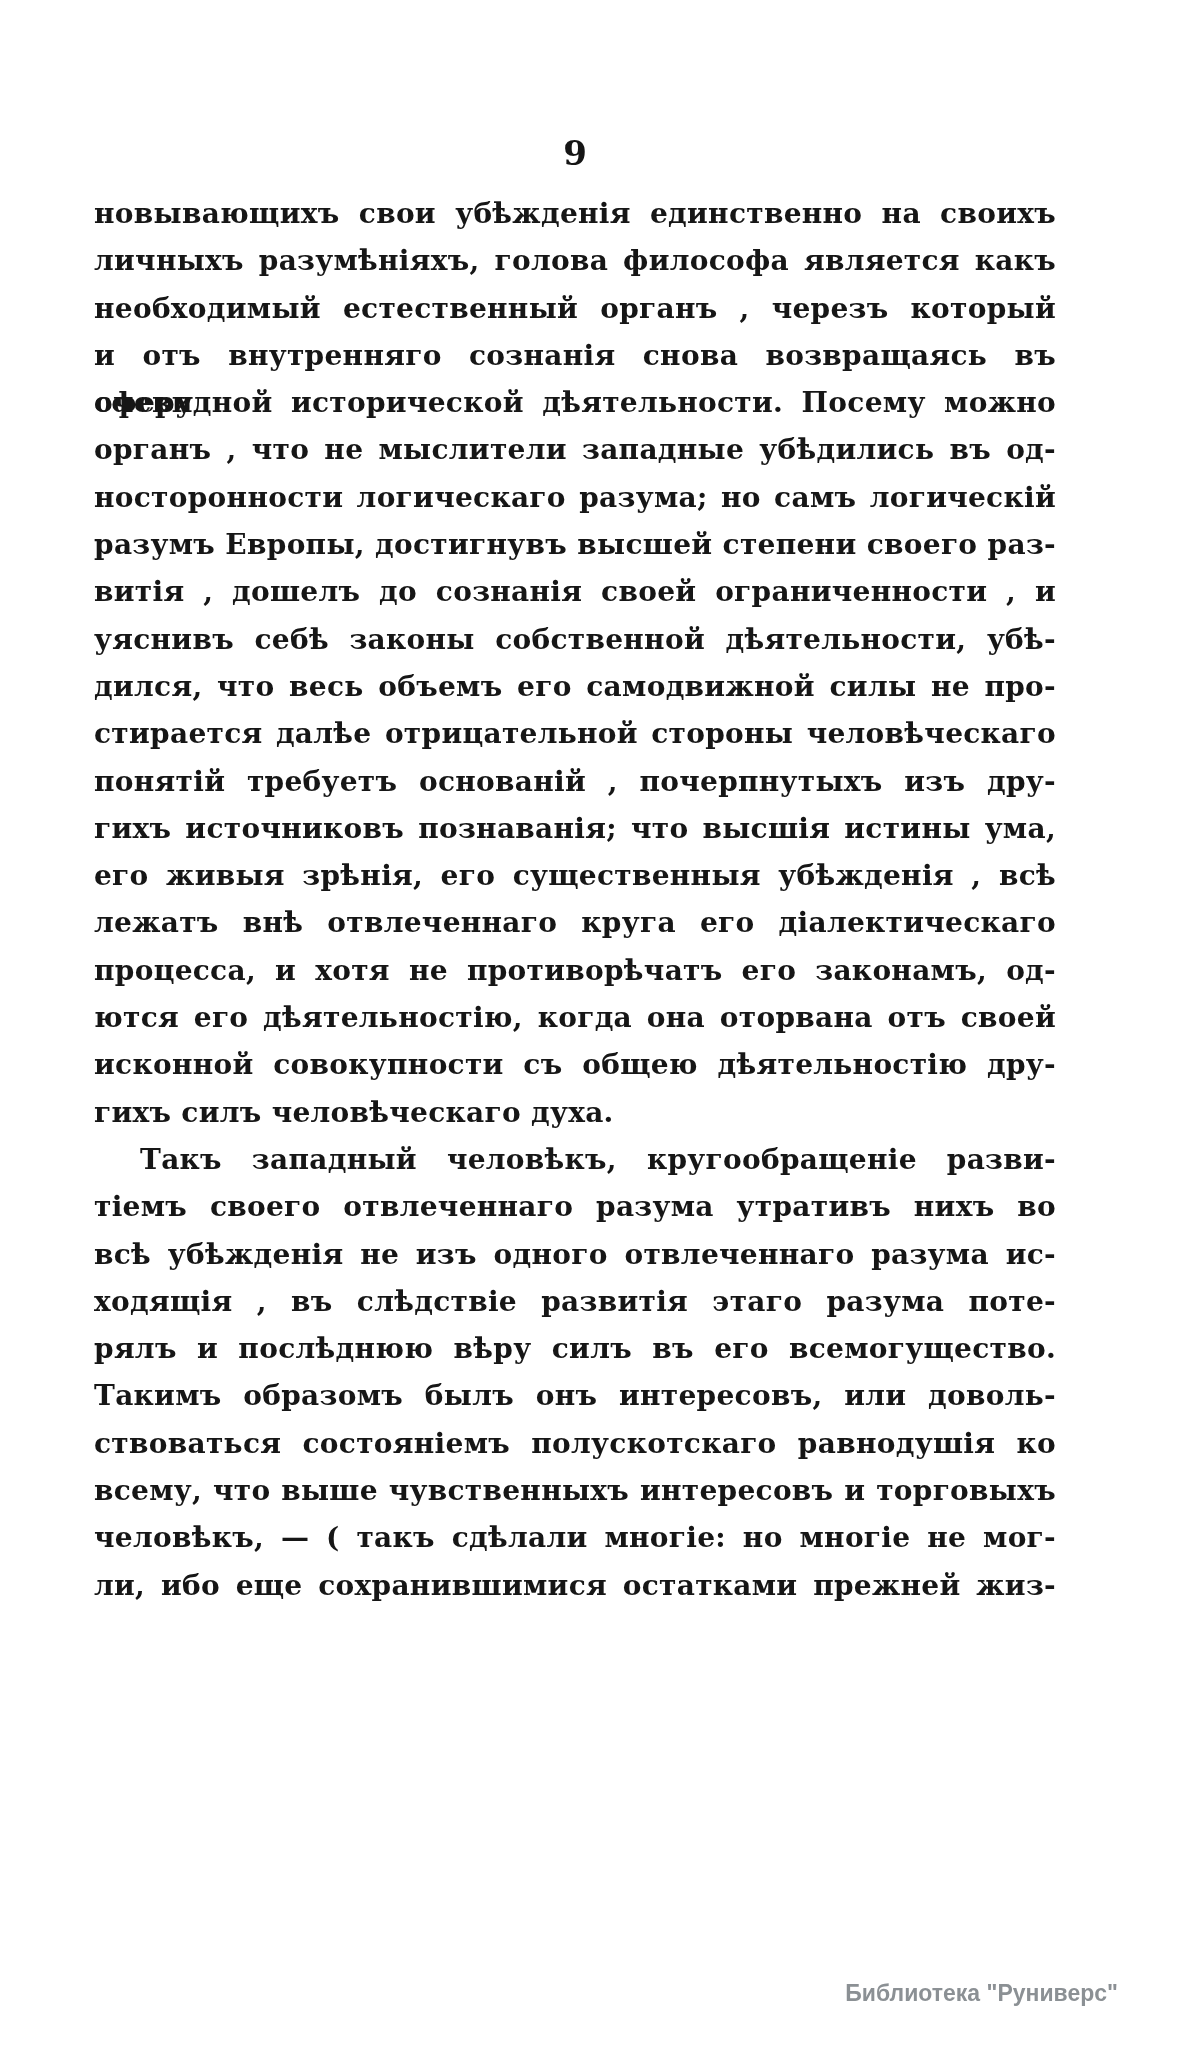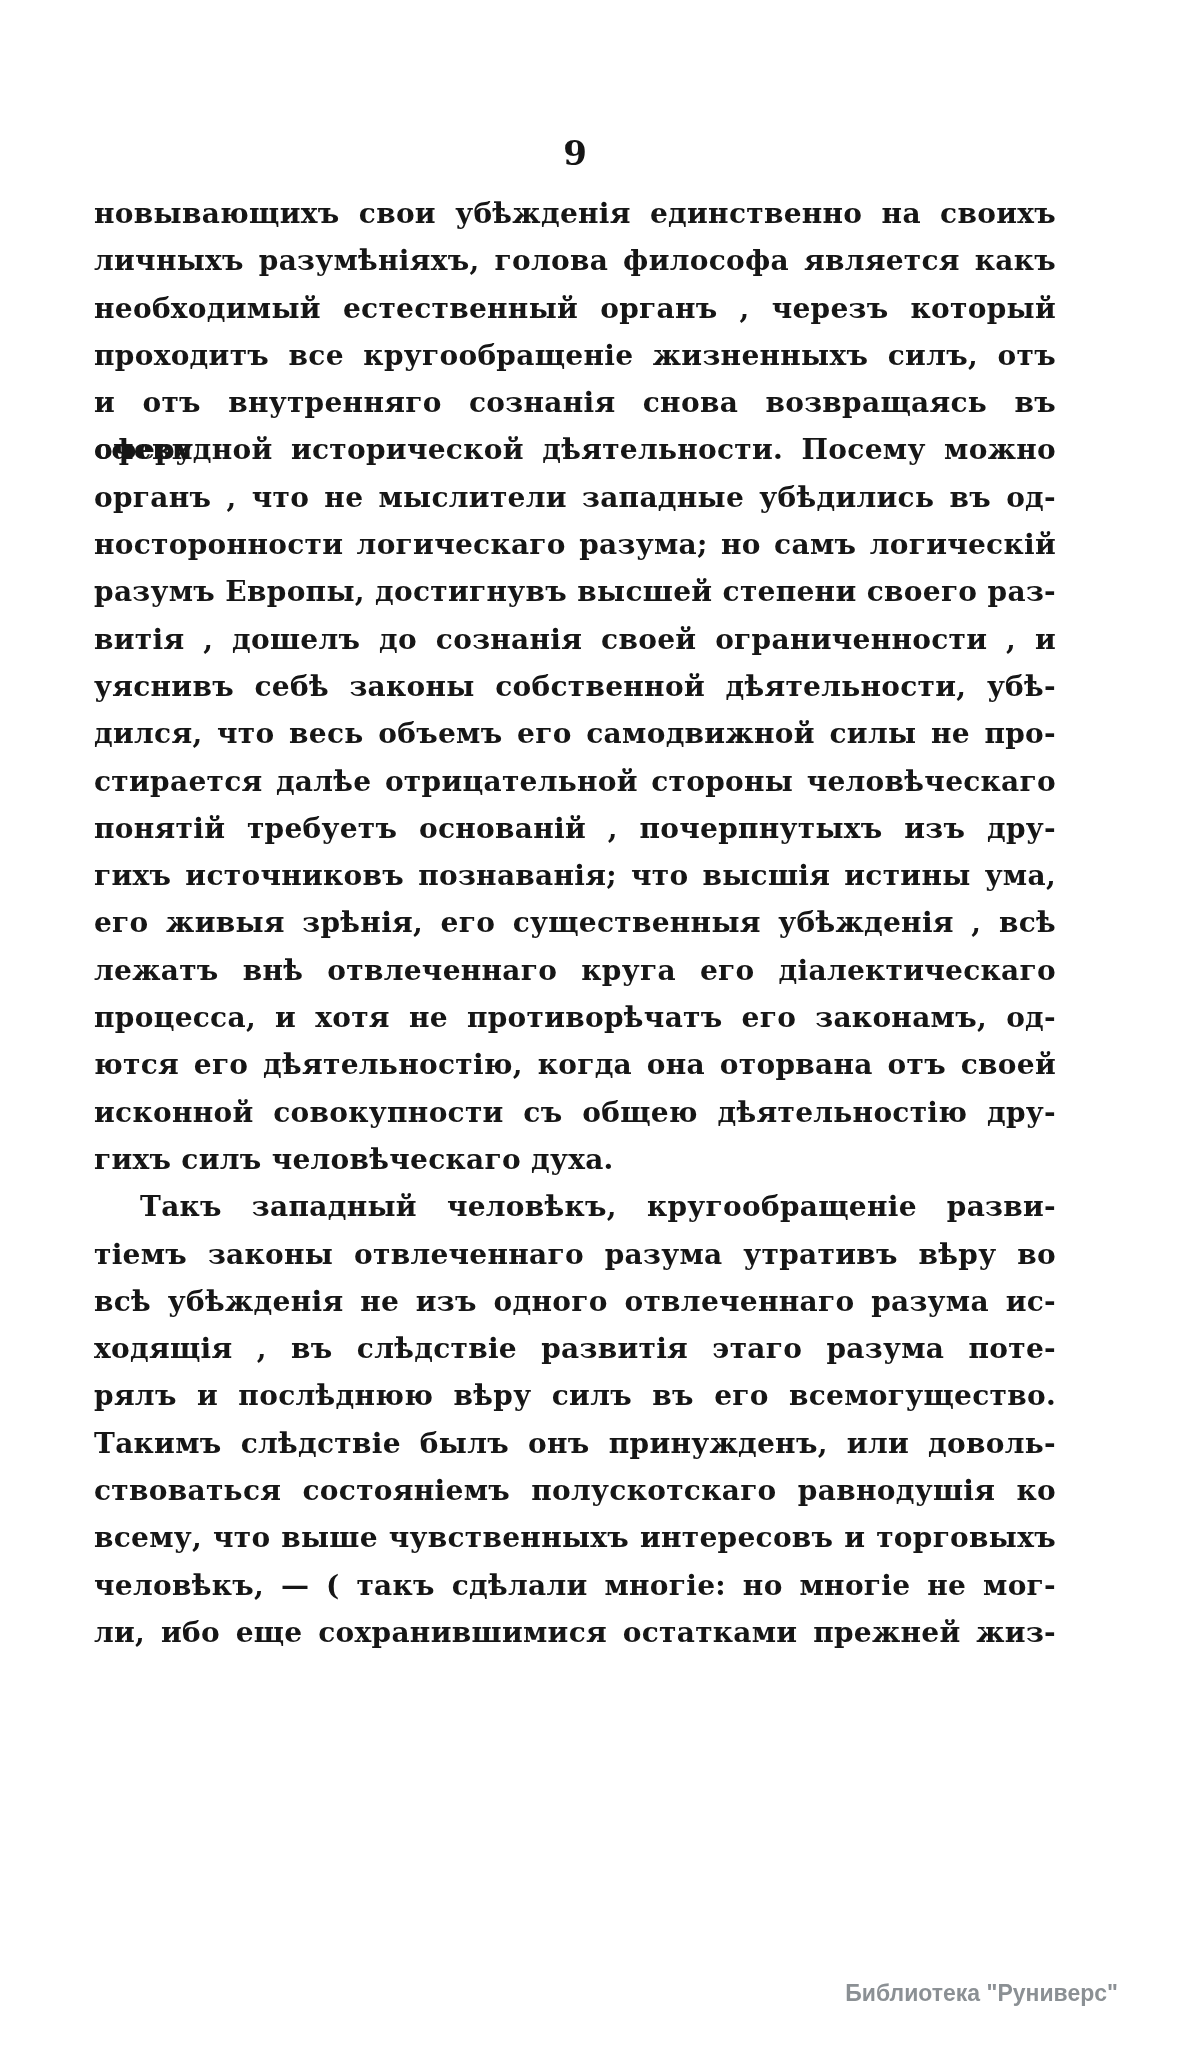--- a/index.html
+++ b/index.html
@@ -70,44 +70,43 @@
 <body>
 
 <main class="scan-page">
 
   <div class="page-number">9</div>
 
   <section class="body-text">
       <div class="line">новывающихъ свои убѣжденія единственно на своихъ</div>
       <div class="line">личныхъ разумѣніяхъ, голова философа является какъ</div>
       <div class="line">необходимый естественный органъ , черезъ который</div>
-      <div class="line">проходитъ все кругообращеніе жизненныхъ силъ, отъ</div>
       <div class="line">и отъ внутренняго сознанія снова возвращаясь въ сферу</div>
       <div class="line">очевидной исторической дѣятельности. Посему можно</div>
       <div class="line">органъ , что не мыслители западные убѣдились въ од-</div>
       <div class="line">носторонности логическаго разума; но самъ логическій</div>
       <div class="line">разумъ Европы, достигнувъ высшей степени своего раз-</div>
       <div class="line">витія , дошелъ до сознанія своей ограниченности , и</div>
       <div class="line">уяснивъ себѣ законы собственной дѣятельности, убѣ-</div>
       <div class="line">дился, что весь объемъ его самодвижной силы не про-</div>
       <div class="line">стирается далѣе отрицательной стороны человѣческаго</div>
       <div class="line">понятій требуетъ основаній , почерпнутыхъ изъ дру-</div>
       <div class="line">гихъ источниковъ познаванія; что высшія истины ума,</div>
       <div class="line">его живыя зрѣнія, его существенныя убѣжденія , всѣ</div>
       <div class="line">лежатъ внѣ отвлеченнаго круга его діалектическаго</div>
       <div class="line">процесса, и хотя не противорѣчатъ его законамъ, од-</div>
       <div class="line">ются его дѣятельностію, когда она оторвана отъ своей</div>
       <div class="line">исконной совокупности съ общею дѣятельностію дру-</div>
       <div class="line para-end">гихъ силъ человѣческаго духа.</div>
       <div class="line indent">Такъ западный человѣкъ, кругообращеніе разви-</div>
-      <div class="line">тіемъ законы отвлеченнаго разума утративъ вѣру во</div>
+      <div class="line">тіемъ своего отвлеченнаго разума утративъ нихъ во</div>
       <div class="line">всѣ убѣжденія не изъ одного отвлеченнаго разума ис-</div>
       <div class="line">ходящія , въ слѣдствіе развитія этаго разума поте-</div>
       <div class="line">рялъ и послѣднюю вѣру силъ въ его  всемогущество.</div>
-      <div class="line">Такимъ слѣдствіе былъ онъ принужденъ, или доволь-</div>
+      <div class="line">Такимъ образомъ былъ онъ интересовъ, или доволь-</div>
       <div class="line">ствоваться состояніемъ полускотскаго равнодушія ко</div>
       <div class="line">всему, что выше чувственныхъ интересовъ и торговыхъ</div>
       <div class="line">человѣкъ, — ( такъ сдѣлали многіе: но многіе не мог-</div>
       <div class="line">ли, ибо еще сохранившимися остатками прежней жиз-</div>
     </section>
 
   <footer class="watermark">Библиотека "Руниверс"</footer>
 
 </main>
 

